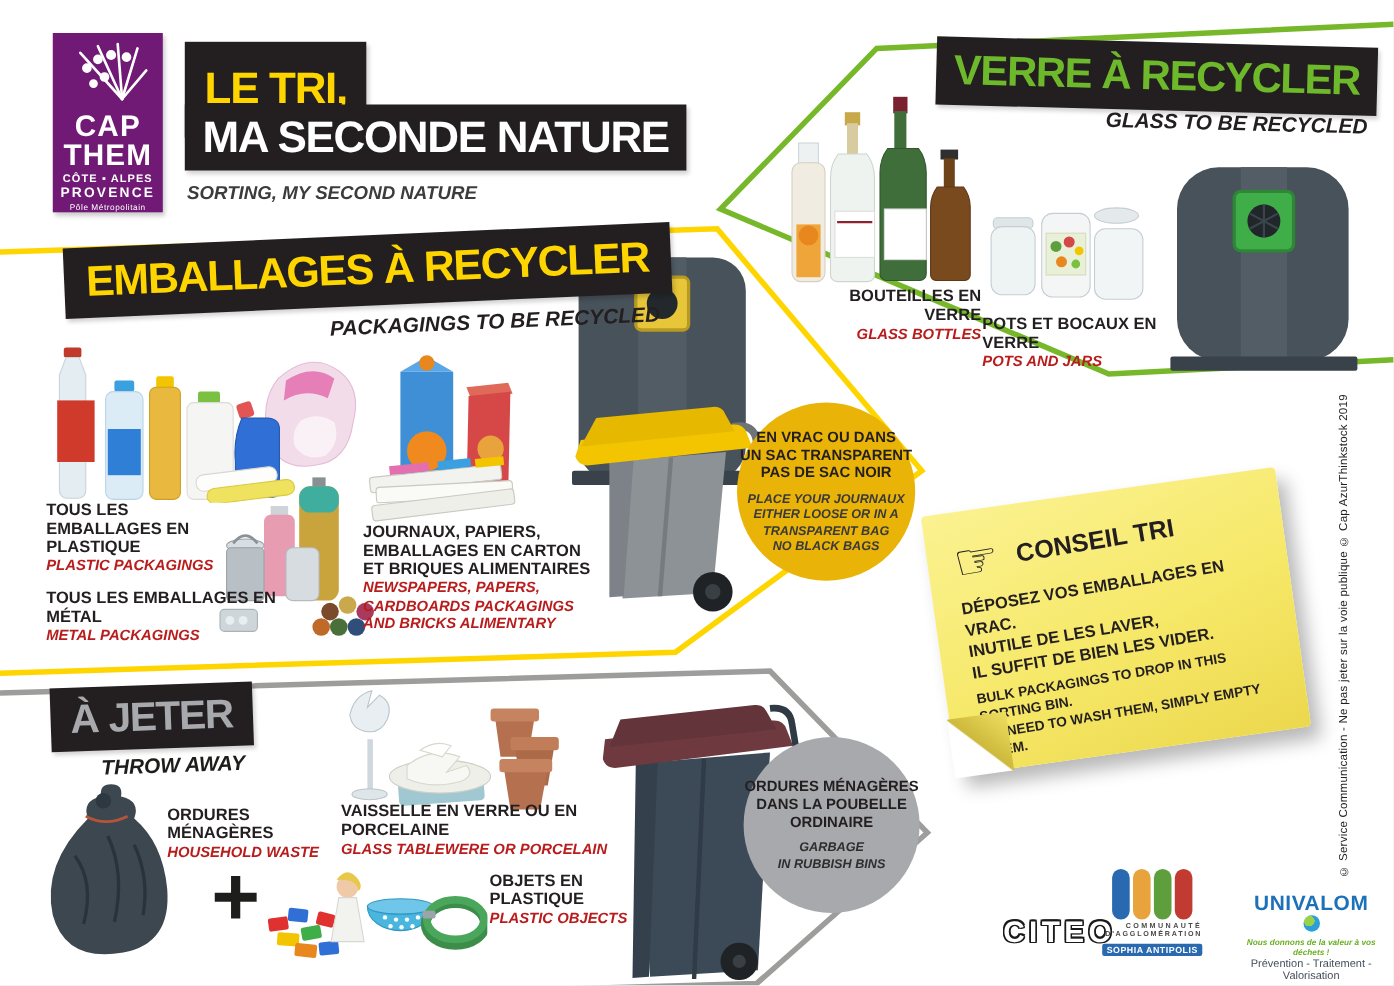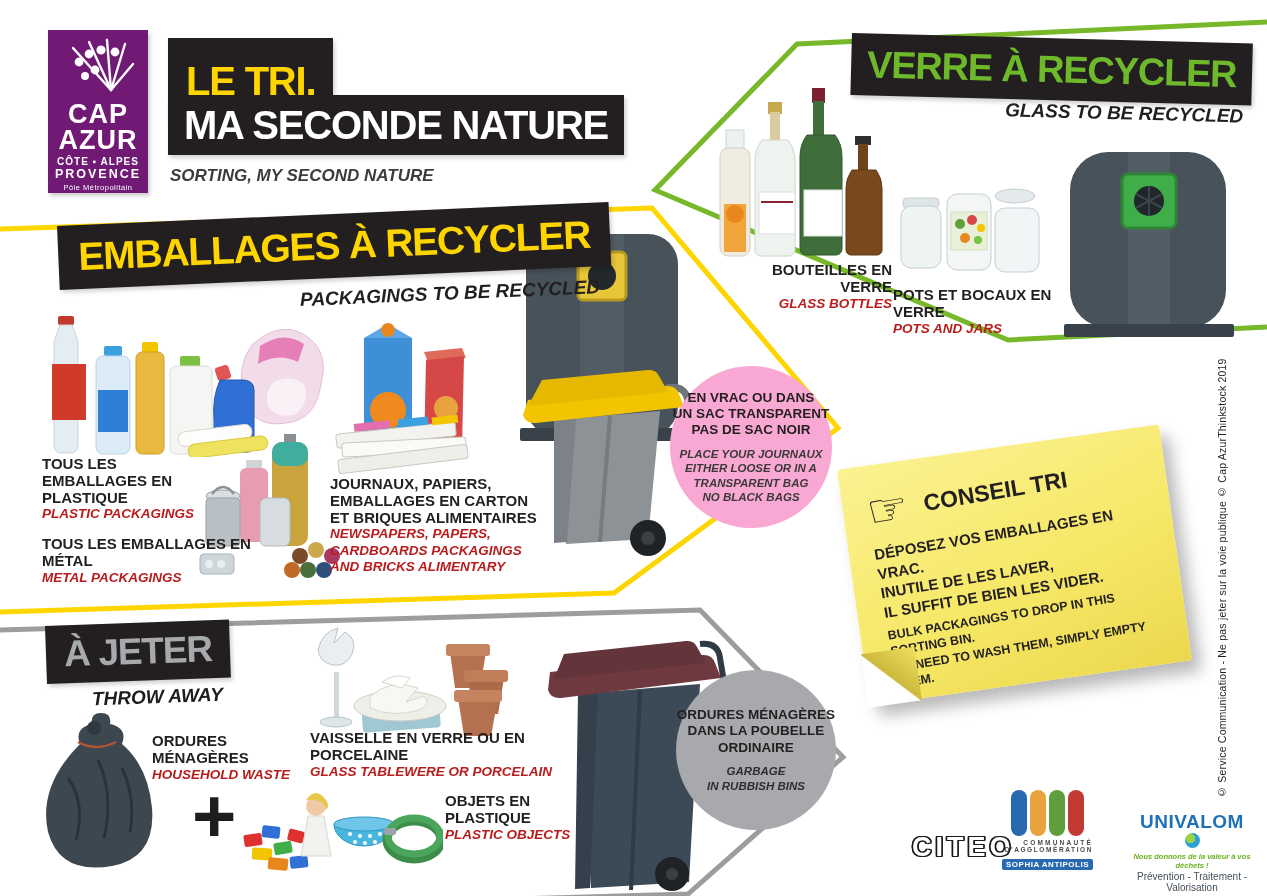--- a/index.html
+++ b/index.html
@@ -73,21 +73,21 @@
         <line x1="52" y1="54" x2="74" y2="28"></line>
         <circle cx="20" cy="26" r="3.2"></circle>
           <circle cx="30" cy="18" r="3.2"></circle>
         <circle cx="42" cy="14" r="3.4"></circle>
           <circle cx="56" cy="16" r="3.2"></circle>
         <circle cx="36" cy="34" r="3.2"></circle>
           <circle cx="26" cy="40" r="2.8"></circle>
       </g>
     </svg>
     <div class="logo-cap">CAP</div>
-    <div class="logo-cap">AZUR</div>
+    <div class="logo-cap">THEM</div>
     <div class="logo-r1">CÔTE ▪ ALPES</div>
     <div class="logo-r2">PROVENCE</div>
     <div class="logo-r3">Pôle Métropolitain</div>
   </div>
 
   <div class="abs z4 band" style="left:168px;top:38px;padding:15px 18px;height:57px;line-height:57px;">
     <span class="ttl" style="font-size:40px;color:#ffd500;">LE TRI,</span>
   </div>
   <div class="abs z4 band" style="left:168px;top:95px;padding:0 16px;height:60px;line-height:60px;">
     <span class="ttl" style="font-size:40px;color:#ffffff;">MA SECONDE NATURE</span>
@@ -236,21 +236,21 @@
     <path d="M168 160 q20 -4 22 14 l3 20" stroke="#6e7477" stroke-width="7" fill="none"></path>
     <path d="M56 192 l106 -9 -12 128 -82 5 z" fill="#8d9296"></path>
     <path d="M56 192 l22 -2 -9 124 -13 1 z" fill="#7c8287"></path>
     <path d="M110 188 l4 0 -10 126 -4 0z" fill="#767b7f"></path>
     <path d="M30 172 l138 -14 q10 -1 13 8 l5 13 -148 16 q-10 1 -13 -8 z" fill="#f2c500"></path>
     <path d="M44 152 l106 -10 q8 -1 11 6 l9 16 -140 14 z" fill="#e6b800"></path>
     <circle cx="150" cy="310" r="18" fill="#1f2326"></circle>
       <circle cx="150" cy="310" r="7" fill="#3a3f44"></circle>
   </svg>
 
-  <div class="abs z3 bubble" style="left:670px;top:366px;width:162px;height:162px;background:#f9a8d4;">
+  <div class="abs z3 bubble" style="left:670px;top:366px;width:162px;height:162px;background:#eab308;">
     <div class="fr">EN VRAC OU DANS</div>
     <div class="fr">UN SAC TRANSPARENT</div>
     <div class="fr">PAS DE SAC NOIR</div>
     <div class="en">PLACE YOUR JOURNAUX</div>
     <div class="en" style="margin-top:0">EITHER LOOSE OR IN A</div>
     <div class="en" style="margin-top:0">TRANSPARENT BAG</div>
     <div class="en" style="margin-top:0">NO BLACK BAGS</div>
   </div>
 
   <div class="abs z5 note" style="left:852px;top:446px;width:325px;height:238px;transform:rotate(-8deg);transform-origin:center;">

